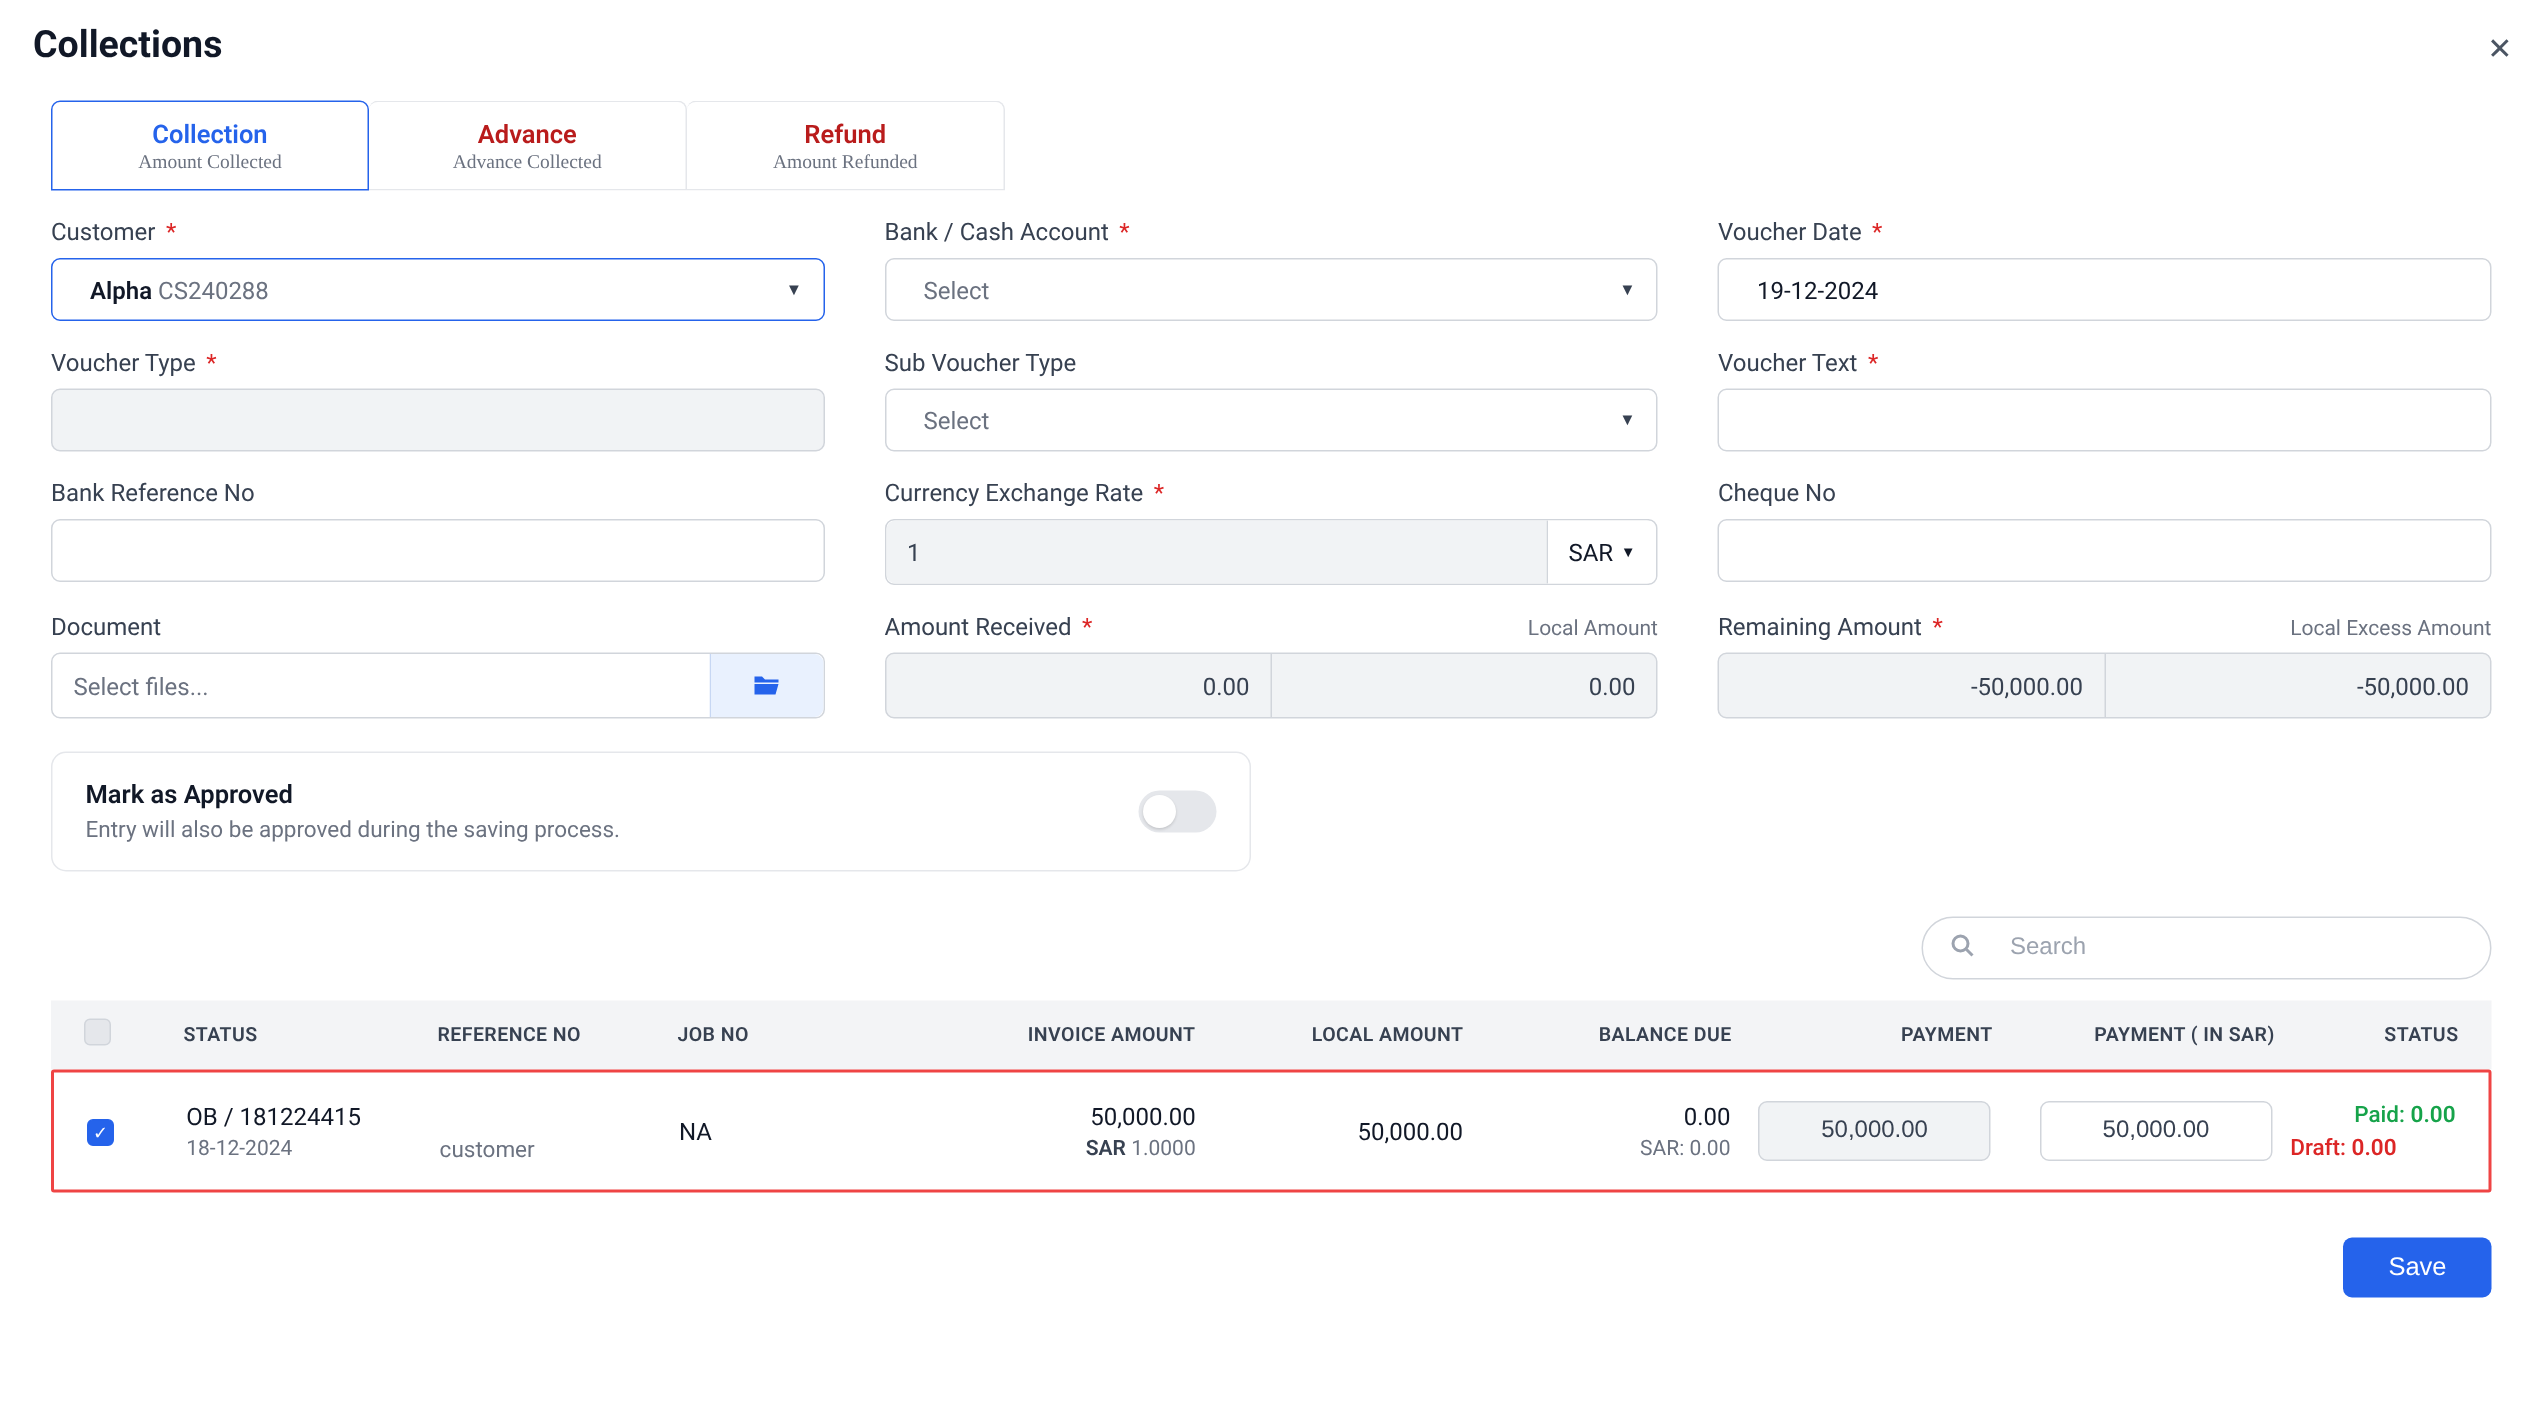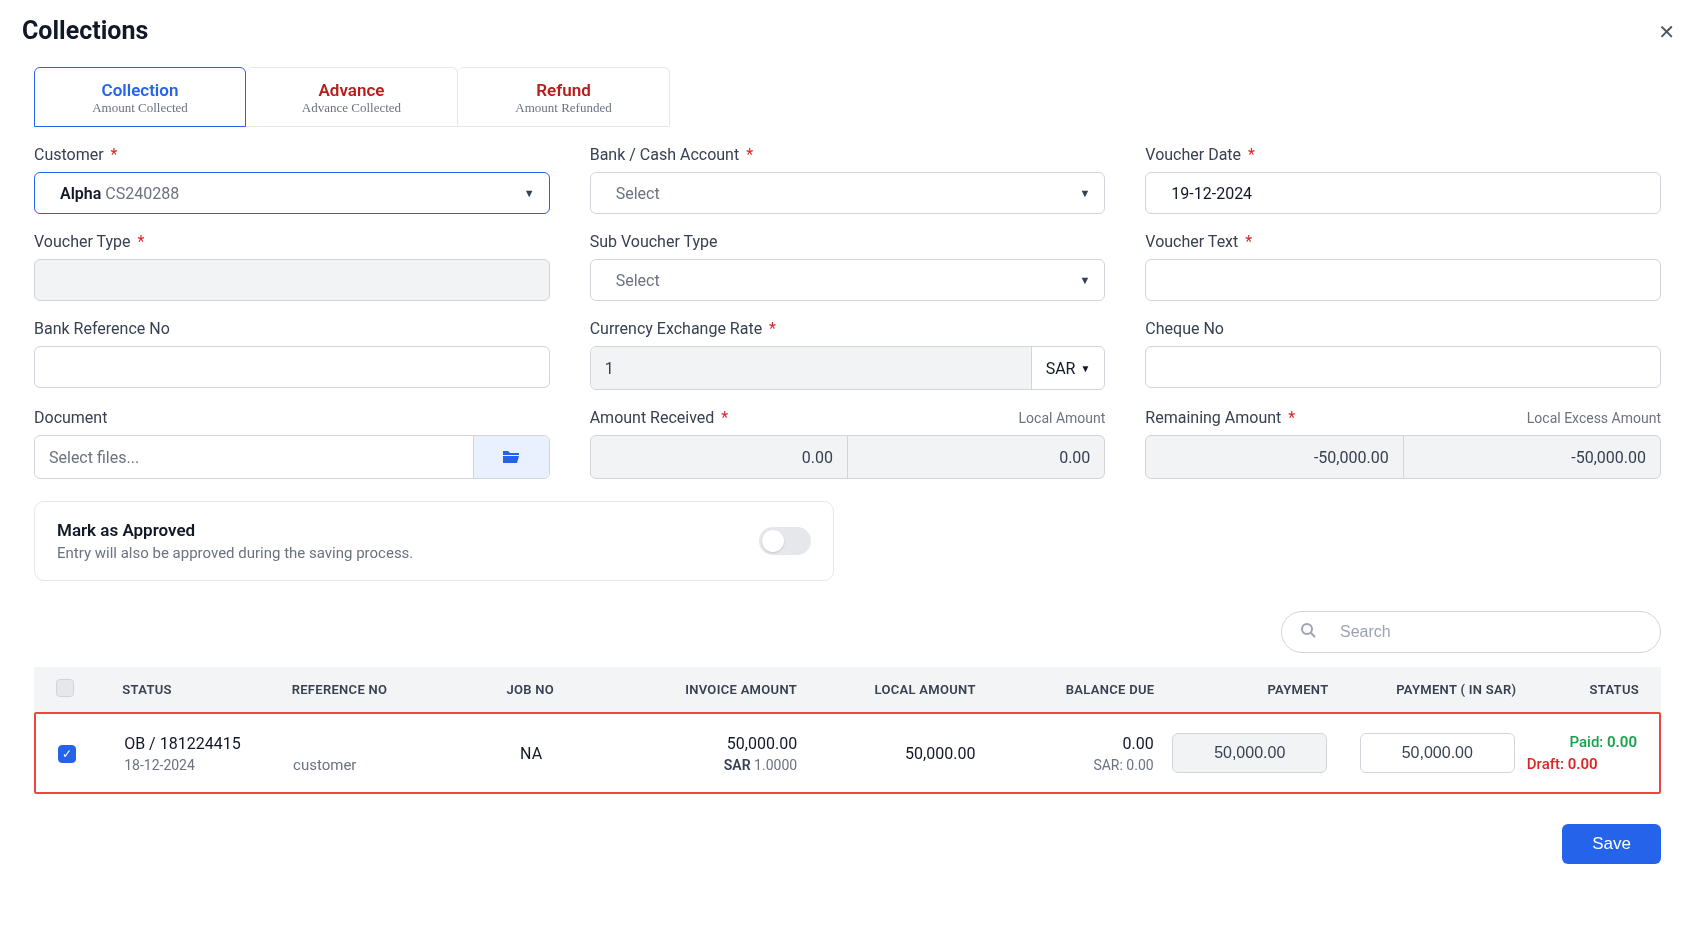--- a/index.html
+++ b/index.html
@@ -264,21 +264,21 @@
   background: #f3f4f6;
   padding: 12px 16px;
   font-size: 13px;
   font-weight: 600;
   color: #374151;
   letter-spacing: 0.3px;
 }
 .col-check { width: 70px; }
 .col-voucher { width: 180px; }
 .col-ref { width: 170px; }
-.col-job { width: 180px; text-align: center; }
+.col-job { width: 180px; text-align: left; }
 .col-inv { width: 200px; text-align: right; }
 .col-local { width: 190px; text-align: right; }
 .col-bal { width: 190px; text-align: right; }
 .col-pay { width: 185px; text-align: right; }
 .col-pay2 { width: 200px; text-align: right; }
 .col-status { width: 130px; text-align: right; }
 .thead .cell, .trow .cell { padding: 0 6px; }
 
 .trow {
   display: flex;

